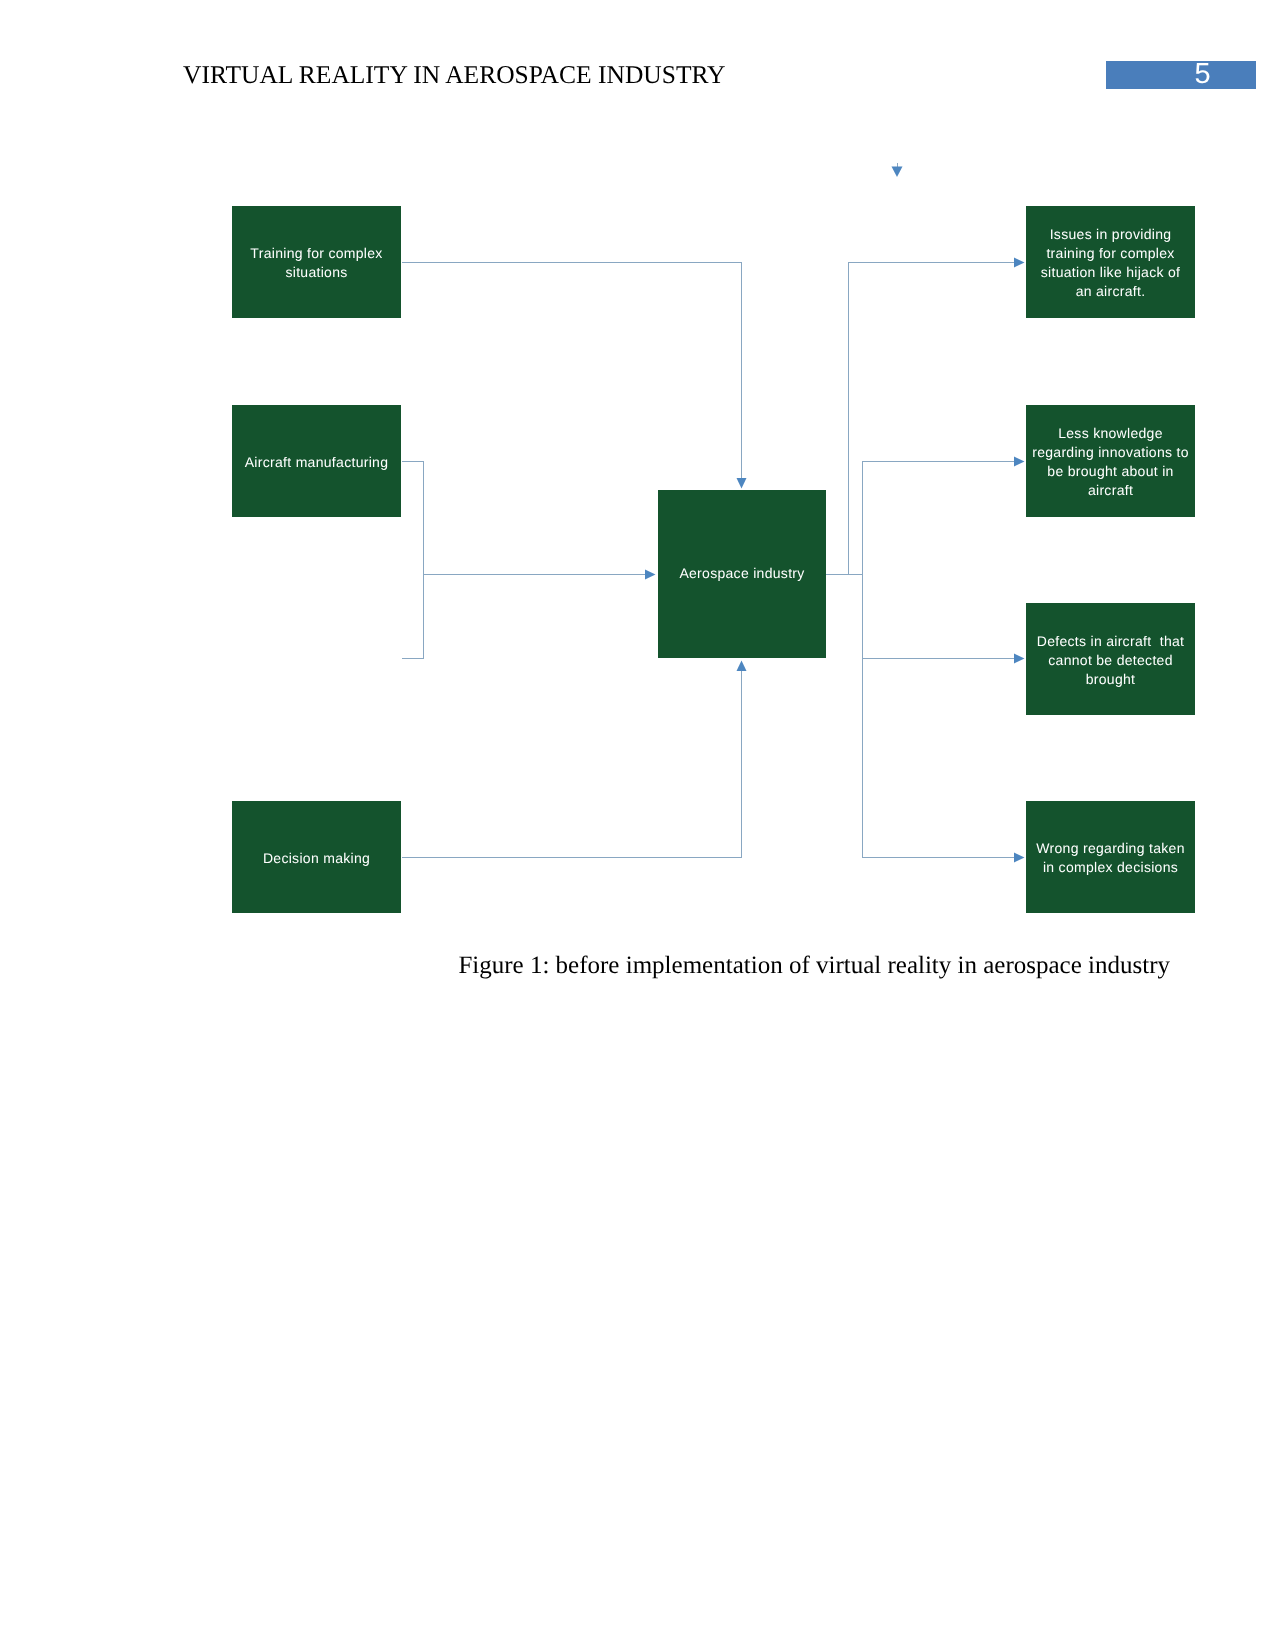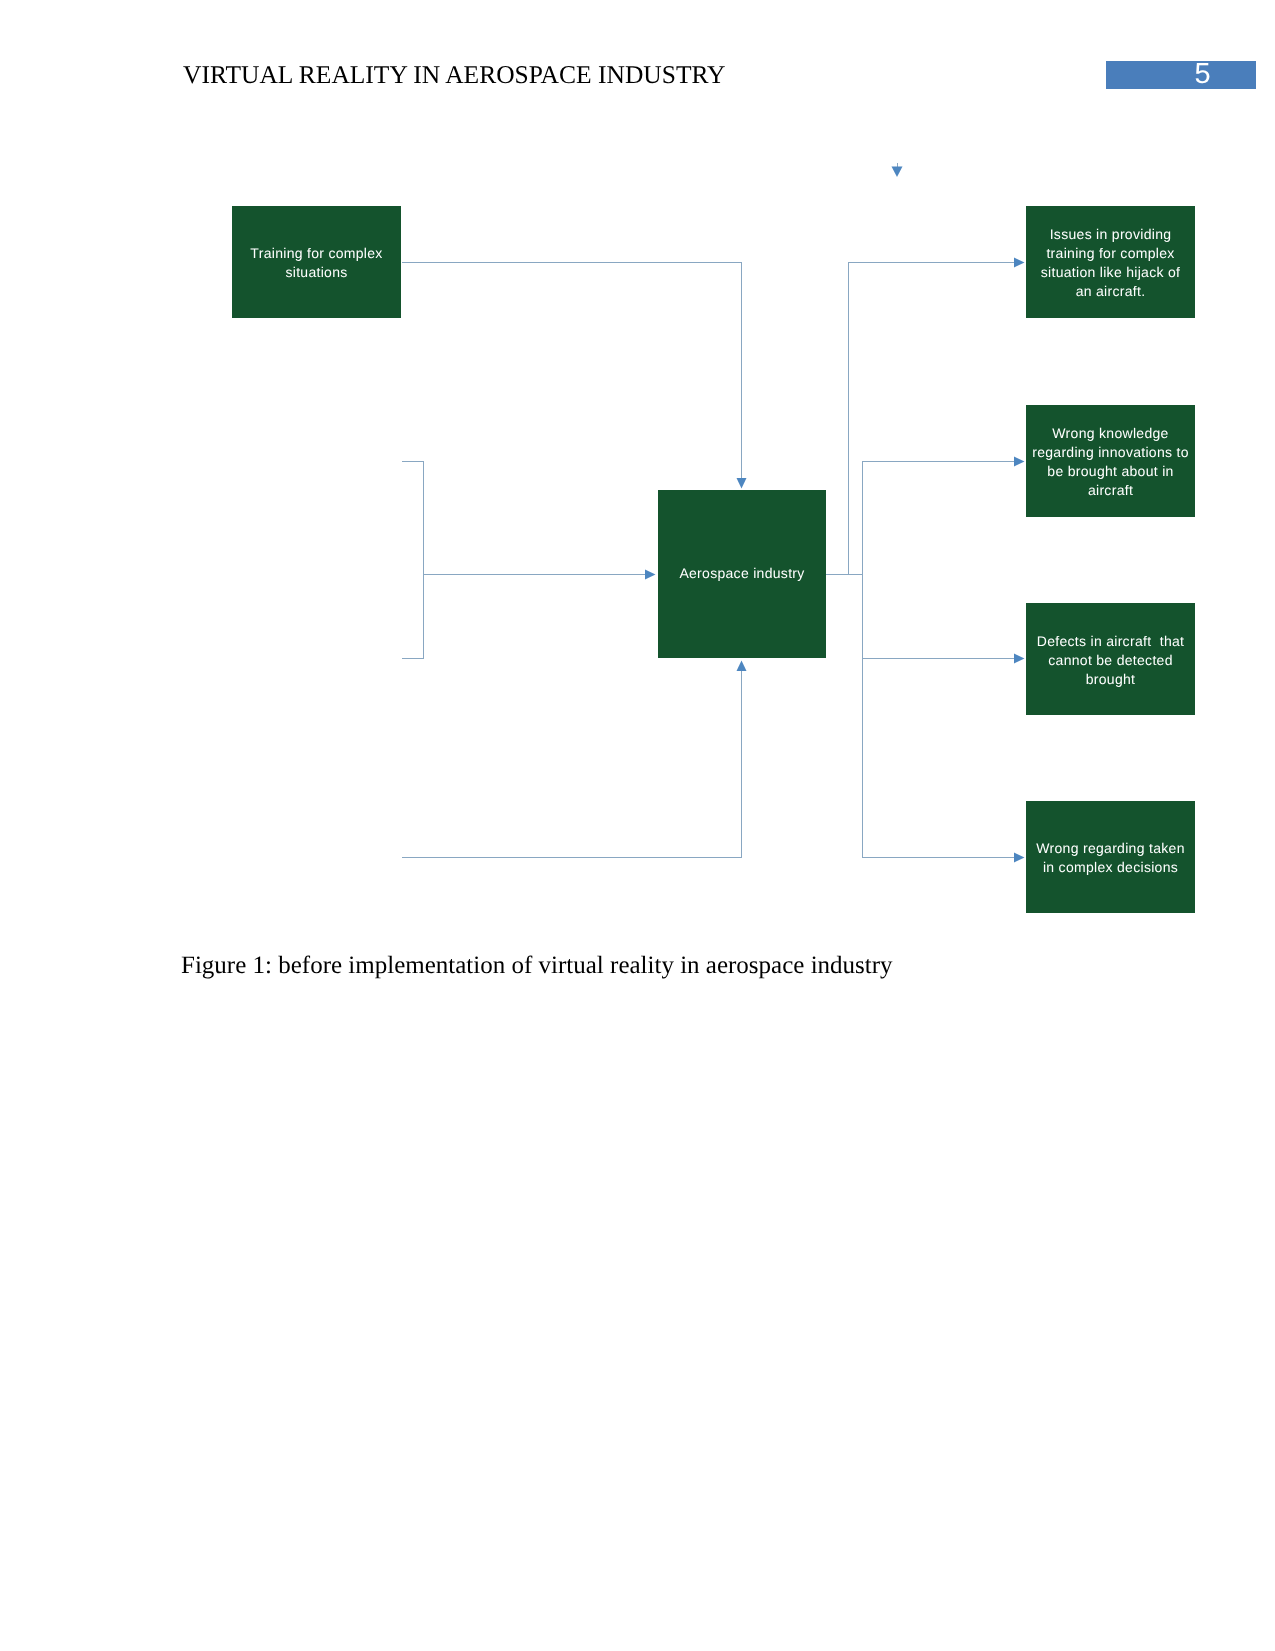--- a/index.html
+++ b/index.html
@@ -9,21 +9,21 @@
   .pagenum-box{position:absolute;left:1106px;top:61px;width:150px;height:28px;background:#4A7EBB;}
   .pagenum{position:absolute;left:1106px;top:61px;width:193px;height:28px;line-height:27px;text-align:center;color:#ffffff;
            font-family:"Liberation Sans",sans-serif;font-size:29px;}
   svg.wires{position:absolute;left:0;top:0;width:1275px;height:1000px;overflow:visible;}
   .node{position:absolute;background:#14532d;color:#ffffff;font-family:"Liberation Sans",sans-serif;
         display:flex;align-items:center;justify-content:center;text-align:center;box-sizing:border-box;
         font-size:14px;line-height:19px;letter-spacing:0.3px;}
   .node span{display:block;width:100%;box-sizing:border-box;position:relative;top:1px;}
   .tline{white-space:pre;}
   .node-center span{top:-1px;}
-  .caption{position:absolute;left:181px;width:989px;text-align:left;font-size:25px;color:#000;}
+  .caption{position:absolute;left:181px;width:989px;text-align:right;font-size:25px;color:#000;}
 </style>
 </head>
 <body>
 
 <div class="page">
   <div class="hdr-title">VIRTUAL REALITY IN AEROSPACE INDUSTRY</div>
   <div class="pagenum-box"></div>
   <div class="pagenum">5</div>
 
   <svg class="wires" viewBox="0 0 1275 1000">
@@ -51,36 +51,46 @@
       <polygon points="891.5,166.5 902.5,166.5 897,177"></polygon>
     </g>
   </svg>
 
   <div class="node" style="left:232px;top:206px;width:169px;height:112px">
       <span>
         <div class="tline">Training for complex</div>
         <div class="tline">situations</div>
       </span>
     </div>
+  <div class="node" style="left:232px;top:405px;width:169px;height:112px">
+      <span>
+        <div class="tline">Aircraft manufacturing</div>
+      </span>
+    </div>
+  <div class="node" style="left:232px;top:801px;width:169px;height:112px">
+      <span>
+        <div class="tline">Decision making</div>
+      </span>
+    </div>
 
   <div class="node node-center" style="left:658px;top:490px;width:168px;height:168px">
       <span>Aerospace industry</span>
     </div>
 
   <div class="node" style="left:1026px;top:206px;width:169px;height:112px">
       <span>
         <div class="tline">Issues in providing</div>
         <div class="tline">training for complex</div>
         <div class="tline">situation like hijack of</div>
         <div class="tline">an aircraft.</div>
       </span>
     </div>
   <div class="node" style="left:1026px;top:405px;width:169px;height:112px">
       <span>
-        <div class="tline">Wrong knowledge</div>
+        <div class="tline">Less knowledge</div>
         <div class="tline">regarding innovations to</div>
         <div class="tline">be brought about in</div>
         <div class="tline">aircraft</div>
       </span>
     </div>
   <div class="node" style="left:1026px;top:603px;width:169px;height:112px">
       <span>
         <div class="tline">Defects in aircraft  that</div>
         <div class="tline">cannot be detected</div>
         <div class="tline">brought</div>

